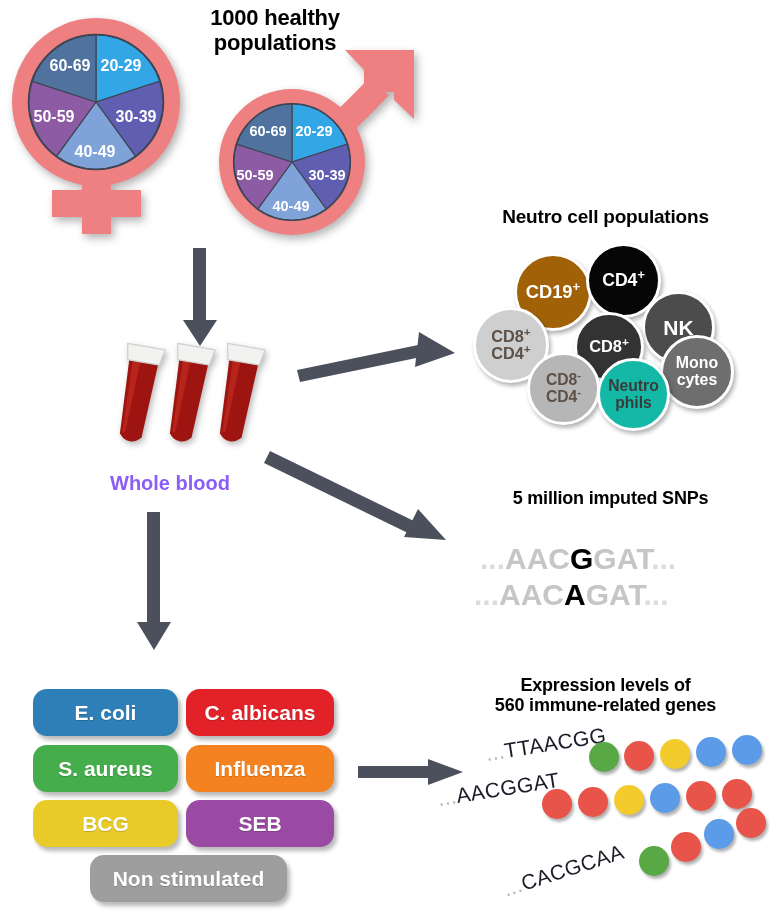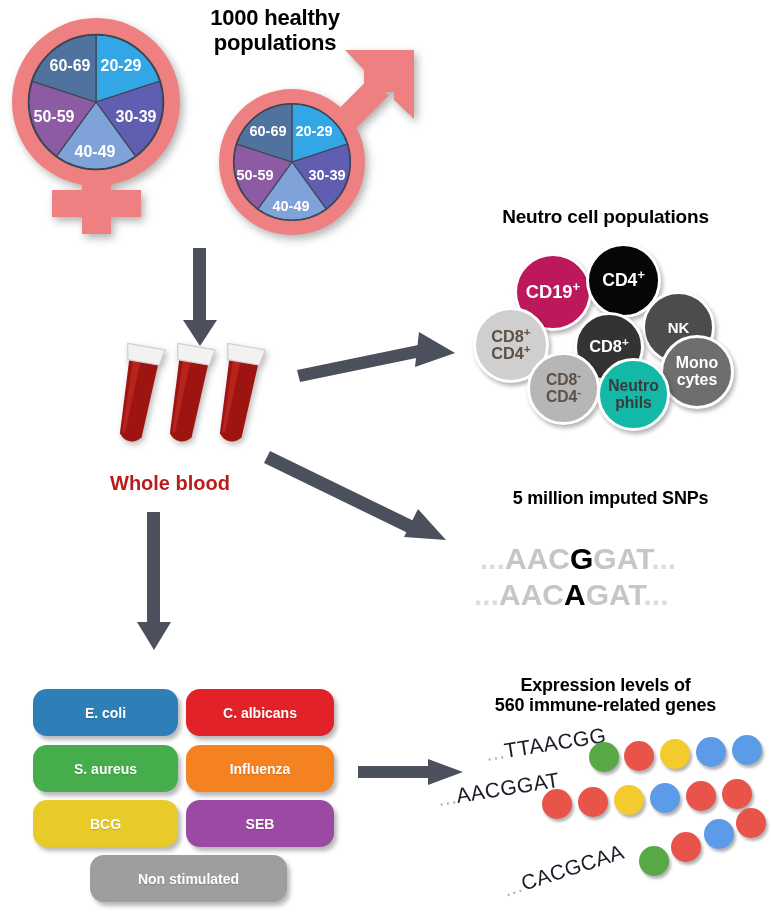--- a/index.html
+++ b/index.html
@@ -36,21 +36,21 @@
   #title-snps{
     left:450px; top:488px; width:321px;
     font-size:18px;
   }
   #title-expression{
     left:440px; top:675px; width:331px;
     font-size:18px;
   }
   #label-whole-blood{
     left:60px; top:472px; width:220px;
-    font-size:20px; font-weight:bold; text-align:center; color:#b91c1c;
+    font-size:20px; font-weight:bold; text-align:center; color:#8b5cf6;
   }
 
   
   .gender-wrap{filter:drop-shadow(3px 4px 4px rgba(0,0,0,0.30));}
 
   
   .arrow-svg{overflow:visible;}
 
   
   .bubble{
@@ -82,21 +82,21 @@
   .snp-row .fade-l{color:#dcdcdc;}
   .snp-row .fade-r{color:#dcdcdc;}
   .snp-row .hl{color:#000000;}
 
   
   .stim{
     position:absolute;
     border-radius:14px;
     color:#ffffff;
     font-weight:bold;
-    font-size:14px;
+    font-size:21px;
     display:flex;
     align-items:center;
     justify-content:center;
     box-shadow:3px 4px 4px rgba(0,0,0,0.28);
     text-shadow:0 1px 1px rgba(0,0,0,0.18);
   }
 
   
   .strand{position:absolute;}
   .strand-text{
@@ -230,31 +230,31 @@
     <svg width="44" height="140" viewBox="0 0 44 140" class="arrow-svg">
       <rect x="15" y="0" width="13" height="112" fill="#4b505c"></rect>
       <path d="M5,110 L39,110 L22,138 Z" fill="#4b505c"></path>
     </svg>
   </div>
 
   <div class="abs heading" id="title-immune">Neutro cell populations</div>
 
   <div class="abs" style="left:0;top:0;width:771px;height:922px;pointer-events:none;">
 
-  <div class="bubble" style="left: 514px; top: 253px; width: 78px; height: 78px; background: #be185d; color: rgb(255, 255, 255); font-size: 18.3px;">
+  <div class="bubble" style="left: 514px; top: 253px; width: 78px; height: 78px; background: #a16207; color: rgb(255, 255, 255); font-size: 18.3px;">
         <div>
           <span>CD19<sup>+</sup></span>
         </div>
       </div>
       <div class="bubble" style="left: 586px; top: 243px; width: 75px; height: 75px; background: rgb(6, 6, 6); color: rgb(255, 255, 255); font-size: 17.6px;">
         <div>
           <span>CD4<sup>+</sup></span>
         </div>
       </div>
-      <div class="bubble" style="left: 642px; top: 291px; width: 73px; height: 73px; background: rgb(76, 76, 76); color: rgb(255, 255, 255); font-size: 15px;">
+      <div class="bubble" style="left: 642px; top: 291px; width: 73px; height: 73px; background: rgb(76, 76, 76); color: rgb(255, 255, 255); font-size: 21px;">
         <div>
           <span>NK</span>
         </div>
       </div>
       <div class="bubble" style="left: 473px; top: 307px; width: 76px; height: 76px; background: rgb(207, 207, 207); color: rgb(93, 81, 71); font-size: 16.3px;">
         <div>
           <span>CD8<sup>+</sup></span>
           <span>CD4<sup>+</sup></span>
         </div>
       </div>

